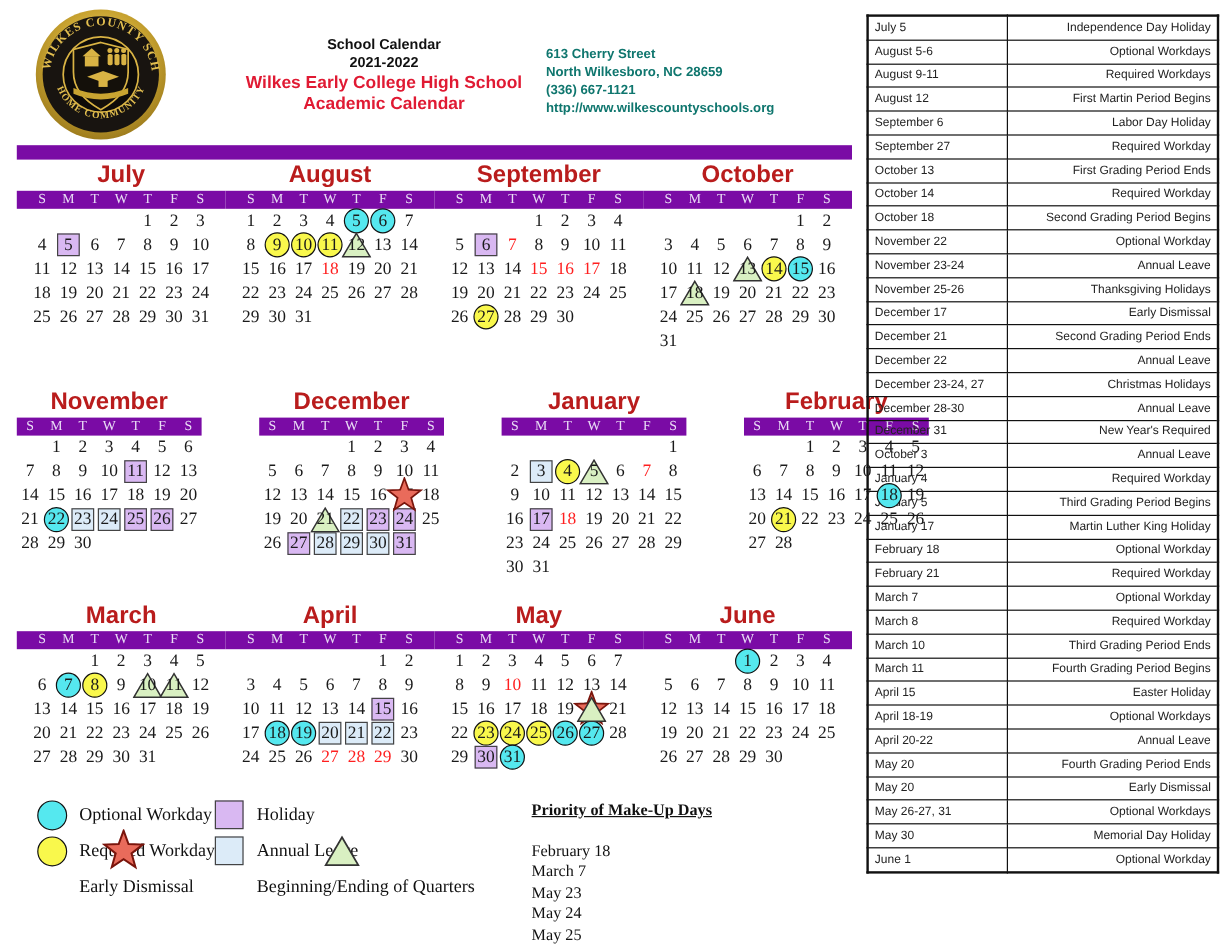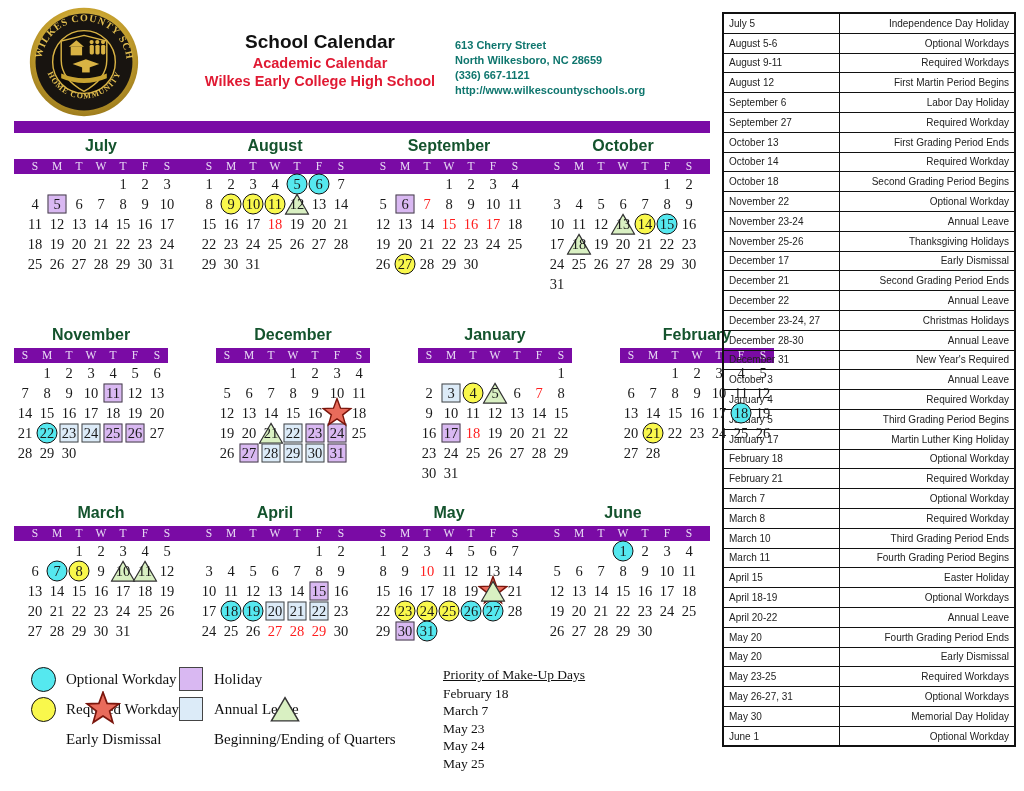--- a/index.html
+++ b/index.html
@@ -5,34 +5,34 @@
   html,body{margin:0;padding:0;}
   body{
     width:1024px;height:791px;position:relative;background:#ffffff;
     font-family:"Liberation Sans",sans-serif;overflow:hidden;
     -webkit-font-smoothing:antialiased;
   }
   
   .hdr{position:absolute;left:0;top:0;width:720px;height:120px;}
   .logo{position:absolute;left:24px;top:5px;width:120px;height:114px;}
   .hdr-center{position:absolute;left:180px;top:30px;width:280px;text-align:center;line-height:1.25;}
-  .hdr-center .black{font-weight:bold;font-size:19px;color:#111;}
+  .hdr-center .black{font-weight:bold;font-size:12px;color:#111;}
   .hdr-center .red{font-weight:bold;font-size:14.5px;color:var(--red-title,#E01A33);}
   .hdr-addr{position:absolute;left:455px;top:38px;width:270px;font-weight:bold;font-size:11px;color:#0f766e;line-height:1.35;}
   
   .cal-area{position:absolute;left:14px;top:121px;width:696px;}
   .full-bar{height:12px;background:var(--purple,#7A0BA5);}
   .months-row{display:flex;}
   .months-row.r1{height:177px;}
   .months-row.r2{height:178px;margin-top:0px;}
   .months-row.r3{height:175px;}
   .r2{padding-top:0;gap:48px;}
   .month{width:174px;}
   .months-row.r2 .month-title,.months-row.r3 .month-title{margin-top:12px;}
-  .month-title{height:26px;line-height:26px;text-align:center;font-weight:bold;font-size:16px;color:#14532d;font-family:"Liberation Sans",sans-serif;}
+  .month-title{height:26px;line-height:26px;text-align:center;font-weight:bold;font-size:20px;color:#b91c1c;font-family:"Liberation Sans",sans-serif;}
   .dow-bar{height:15px;background:var(--purple,#7A0BA5);}
   .dow-grid,.days-grid{width:154px;margin:0 auto;display:grid;grid-template-columns:repeat(7,22px);}
   .dow-grid span{height:15px;line-height:15px;text-align:center;font-family:"Liberation Serif",serif;font-size:11.5px;color:#E9DCF5;}
   .days-grid{grid-auto-rows:20px;}
   .day-cell{position:relative;text-align:center;}
   .day-cell .num{position:relative;z-index:2;font-family:"Liberation Serif",serif;font-size:14.5px;color:#1a1a1a;line-height:20px;}
   .day-cell .num.red{color:var(--red-date,#FF1F1F);}
   .marker{position:absolute;left:50%;top:50%;transform:translate(-50%,-50%);z-index:1;}
   .marker.on-top{z-index:3;}
   .marker.circle{width:21px;height:21px;border-radius:50%;border:1.4px solid #111;box-sizing:border-box;}
@@ -46,21 +46,21 @@
   .legend{position:absolute;left:26px;top:664px;width:400px;font-family:"Liberation Serif",serif;font-size:15px;color:#111;}
   .lg-col{position:absolute;top:0;}
   .lg-col.c1{left:0;}
   .lg-col.c2{left:148px;}
   .lg-item{display:flex;align-items:center;height:30px;}
   .lg-shape{width:34px;display:flex;justify-content:center;align-items:center;margin-right:6px;}
   .lg-shape .circle{width:25px;height:25px;border-radius:50%;border:1.6px solid #111;box-sizing:border-box;}
   .lg-shape .square{width:24px;height:24px;border:1.6px solid #444;box-sizing:border-box;}
   
   .makeup{position:absolute;left:443px;top:666px;font-family:"Liberation Serif",serif;font-size:13.5px;color:#111;line-height:1.3;}
-  .makeup .mk-title{font-weight:normal;text-decoration:underline;margin-bottom:1px;}
+  .makeup .mk-title{font-weight:bold;text-decoration:underline;margin-bottom:16px;}
   
   .events{position:absolute;left:722px;top:12px;width:294px;border-collapse:collapse;table-layout:fixed;border:2px solid #111;}
   .events td{border:1.5px solid #111;font-size:10px;color:#222;height:18.8px;vertical-align:middle;padding:0 5px;overflow:hidden;white-space:nowrap;}
   .events td.ev-date{width:105px;}
   .events td.ev-name{text-align:right;margin-top:19px;}
 </style>
 </head>
 <body>
 
 <div class="hdr">
@@ -92,22 +92,23 @@
     <rect x="66" y="42" width="4.4" height="10" rx="1.5" fill="#D9B344"></rect>
       <rect x="72" y="42" width="4.4" height="10" rx="1.5" fill="#D9B344"></rect>
       <rect x="78" y="42" width="4.4" height="10" rx="1.5" fill="#D9B344"></rect>
     <path d="M48,62 L62,57 L76,62 L62,67 Z" fill="#D9B344"></path>
     <rect x="58" y="64" width="8" height="7" fill="#D9B344"></rect>
     <path d="M36,72 Q60,82 84,72 L84,77 Q60,87 36,77 Z" fill="#C9A431"></path>
   </svg>
 
   <div class="hdr-center">
     <div class="black">School Calendar</div>
+    <div class="black">2021-2022</div>
+    <div class="red">Wilkes Early College High School</div>
     <div class="red">Academic Calendar</div>
-    <div class="red">Wilkes Early College High School</div>
   </div>
 
   <div class="hdr-addr">
     <div>613 Cherry Street</div>
     <div>North Wilkesboro, NC 28659</div>
     <div>(336) 667-1121</div>
     <div>http://www.wilkescountyschools.org</div>
   </div>
 </div>
 
@@ -942,24 +943,20 @@
       </tr>
       <tr>
         <td class="ev-date">May 20</td>
         <td class="ev-name">Fourth Grading Period Ends</td>
       </tr>
       <tr>
         <td class="ev-date">May 20</td>
         <td class="ev-name">Early Dismissal</td>
       </tr>
       <tr>
-        <td class="ev-date">May 23-25</td>
-        <td class="ev-name">Required Workdays</td>
-      </tr>
-      <tr>
         <td class="ev-date">May 26-27, 31</td>
         <td class="ev-name">Optional Workdays</td>
       </tr>
       <tr>
         <td class="ev-date">May 30</td>
         <td class="ev-name">Memorial Day Holiday</td>
       </tr>
       <tr>
         <td class="ev-date">June 1</td>
         <td class="ev-name">Optional Workday</td>

